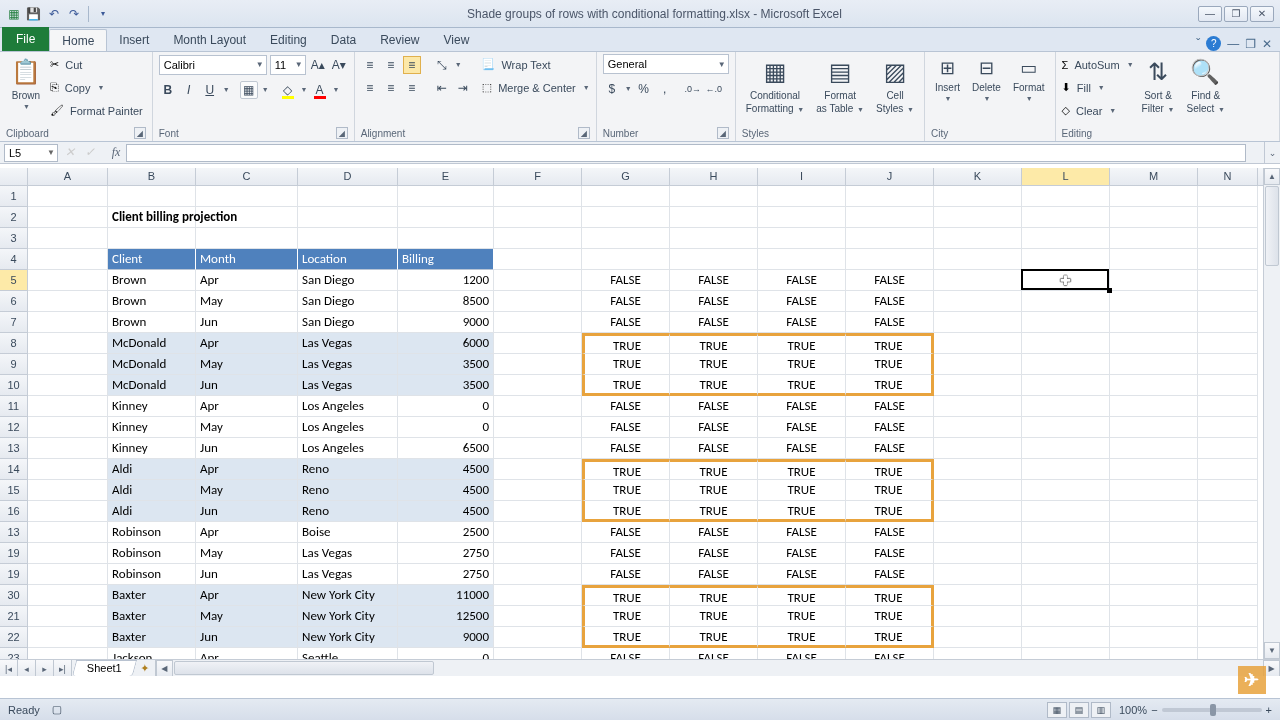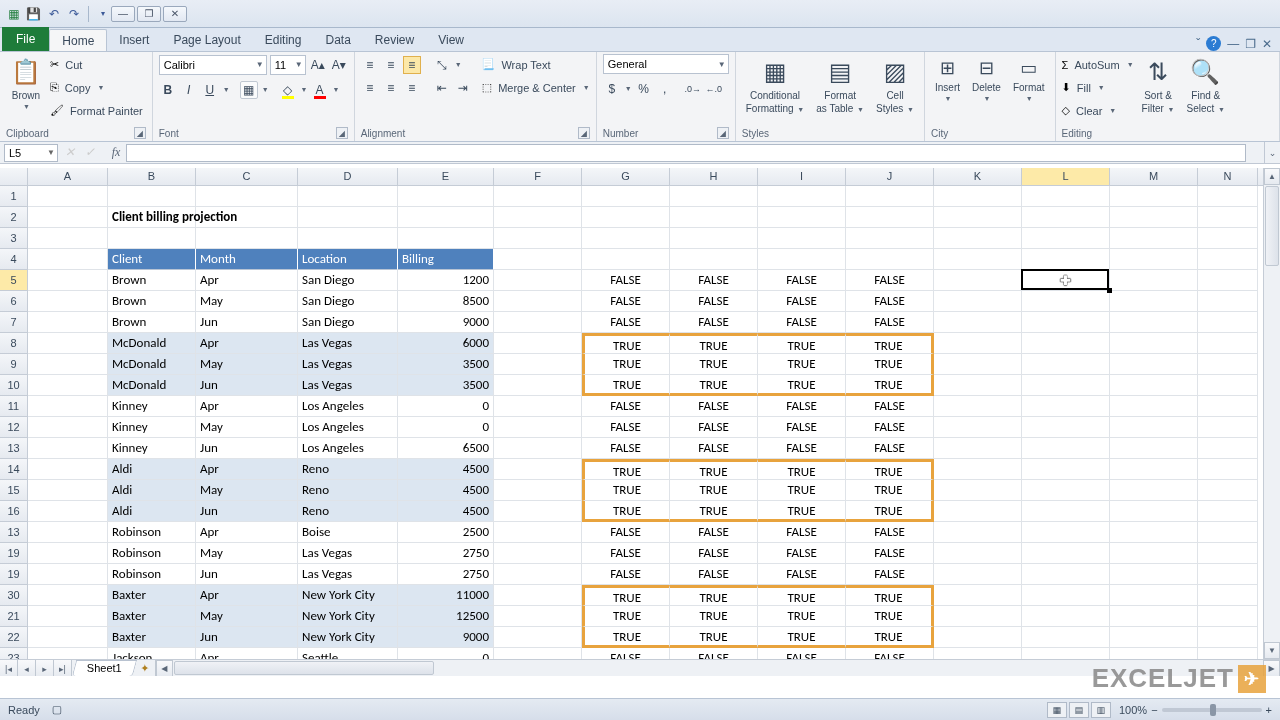--- a/index.html
+++ b/index.html
@@ -105,32 +105,33 @@
 
 <div class="titlebar">
   <div class="qat">
     <span class="qat-icon" style="color:#1e7c3a;">▦</span>
     <span class="qat-icon">💾</span>
     <span class="qat-icon">↶</span>
     <span class="qat-icon">↷</span>
     <span class="qat-sep"></span>
     <span class="qat-icon" style="font-size:8px;">▾</span>
   </div>
+  <div class="title">Shade groups of rows with conditional formatting.xlsx - Microsoft Excel</div>
   <div class="win-controls">
     <div class="win-btn">—</div>
     <div class="win-btn">❐</div>
     <div class="win-btn">✕</div>
   </div>
 </div>
 
 <div class="ribbon-tabs">
   <div class="tab-file">File</div>
   <div class="tab active">Home</div>
   <div class="tab">Insert</div>
-  <div class="tab">Page Layout</div>
+  <div class="tab">Month Layout</div>
   <div class="tab">Editing</div>
   <div class="tab">Data</div>
   <div class="tab">Review</div>
   <div class="tab">View</div>
   <div class="right">
     <span>ˇ</span>
     <span style="background:#2b7cd3;color:#fff;border-radius:50%;width:15px;height:15px;display:inline-flex;align-items:center;justify-content:center;font-size:10px;">?</span>
     <span>—</span>
     <span>❐</span>
     <span>✕</span>
@@ -796,15 +797,14 @@
     <span>100%</span>
     <span>−</span>
     <div class="zslider">
         <div class="zth"></div>
       </div>
     <span>+</span>
   </div>
 </div>
 
 <div class="watermark">
-  <span>EXCELJET</span>
   <span class="sq">✈</span>
 </div>
 
 </body></html>

